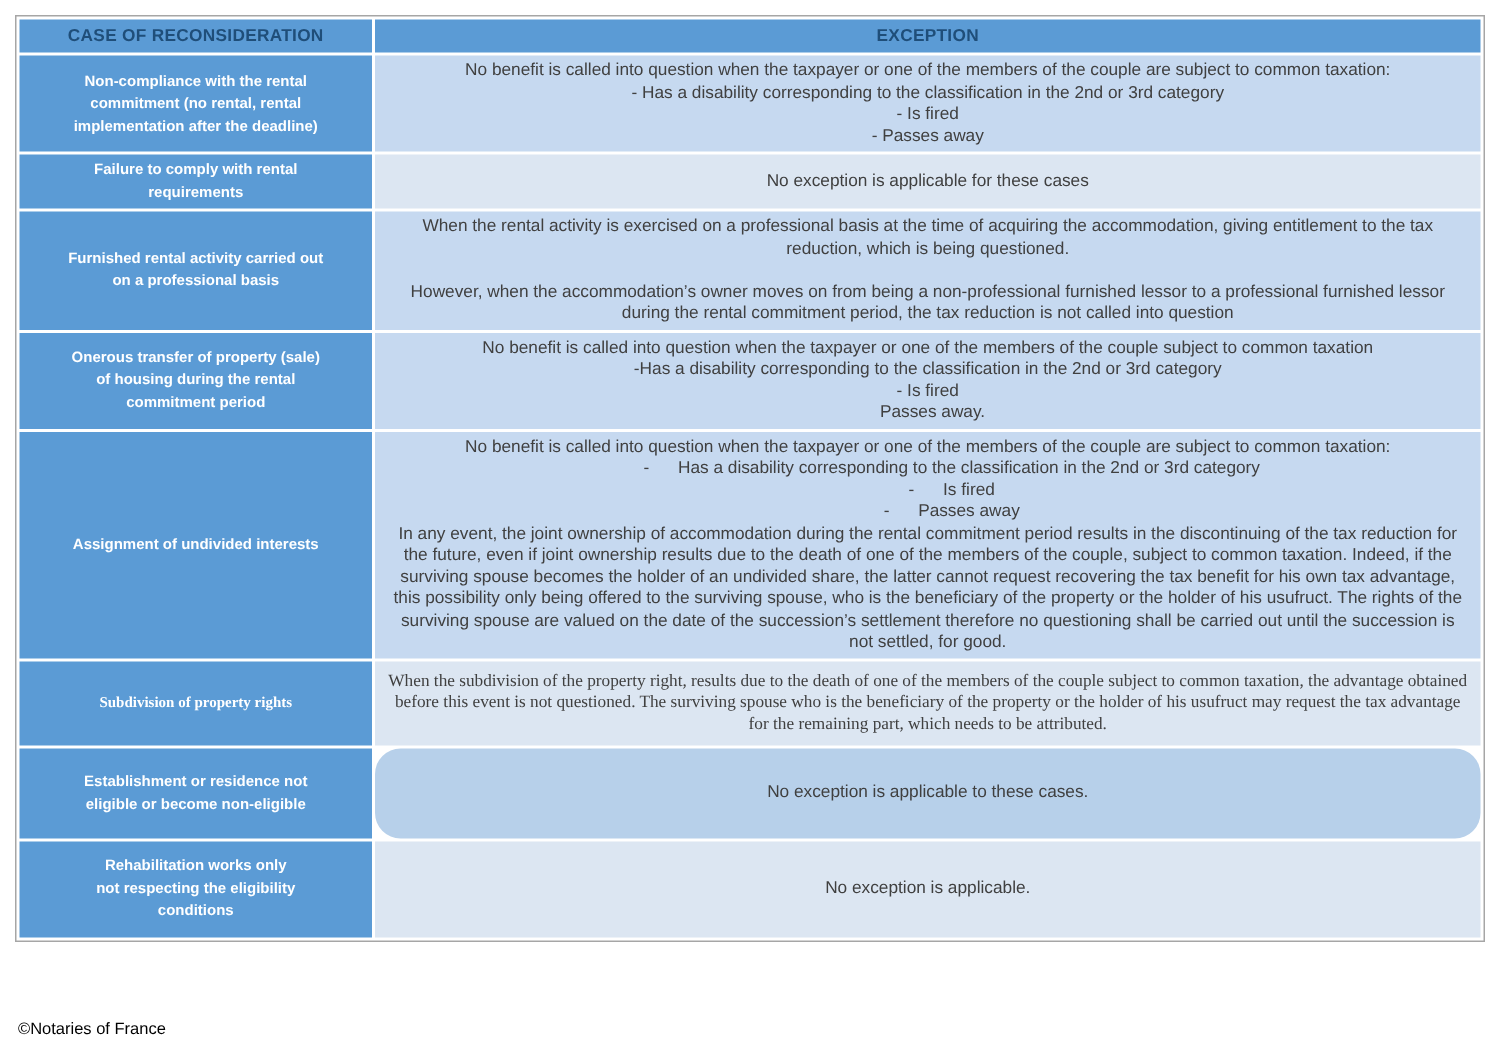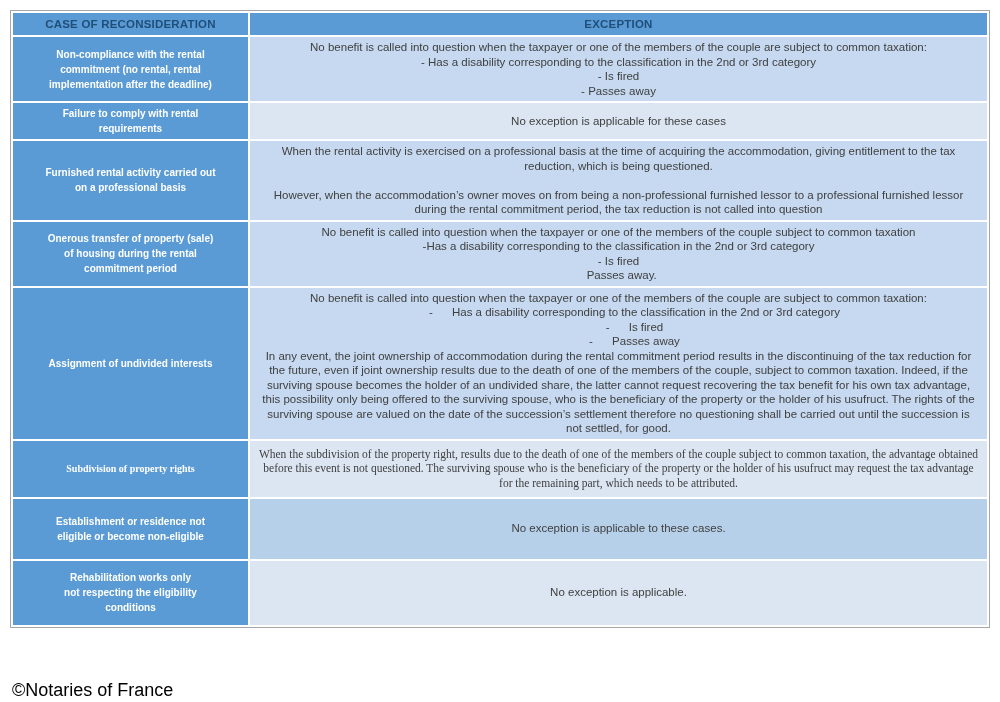--- a/index.html
+++ b/index.html
@@ -29,34 +29,34 @@
     background:var(--case-bg);color:var(--case-text);
     font-size:10px;font-weight:bold;text-align:center;
     line-height:15px;white-space:pre-line;padding:3px 6px;
   }
   td.exc{
     color:var(--body-text);font-size:11.5px;line-height:14.5px;
     white-space:pre-wrap;padding:3px 8px;text-align:center;
   }
   tr.odd  td.exc{background:var(--exc-odd);}
   tr.even td.exc{background:var(--exc-even);}
-  tr.alt  td.exc{background:var(--exc-alt);}
+  tr.alt  td.exc{background:var(--exc-alt);border-radius:17px;}
   tr.r1  td{height:58px;}
   tr.r2  td{height:24px;}
   tr.r3  td{height:70px;}
   tr.r4  td{height:38px;}
   tr.r5  td{height:60px;}
   tr.r6  td{height:28px;}
   tr.r7  td{height:148px;}
   tr.r8  td{height:56px;font-family:Liberation Serif, serif;}
   tr.r9  td{height:60px;}
   tr.r10 td{height:64px;}
   .footer{
     position:absolute;left:12px;top:680px;color:var(--footer-text);
-    font-size:18px;font-weight:500;
+    font-size:11px;font-weight:500;
   }
 </style>
 </head>
 <body>
 
 <div class="page">
   <table class="recon">
     <colgroup>
         <col class="c-case">
         <col class="c-exc">

